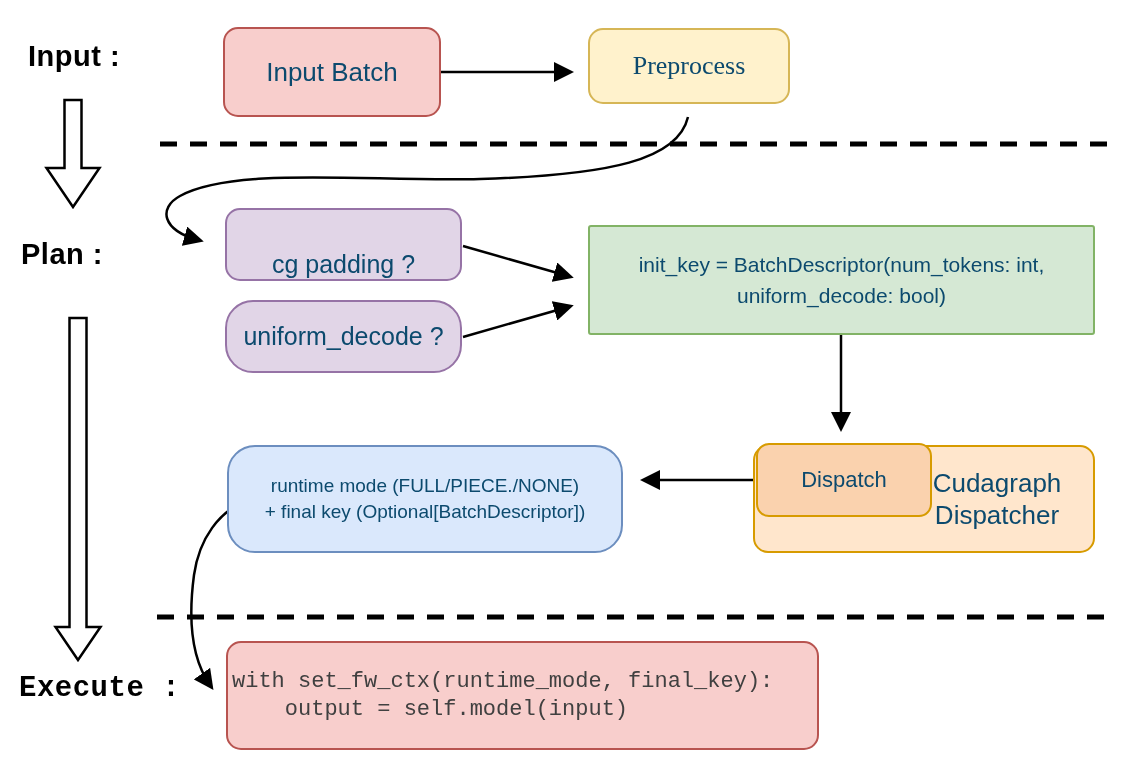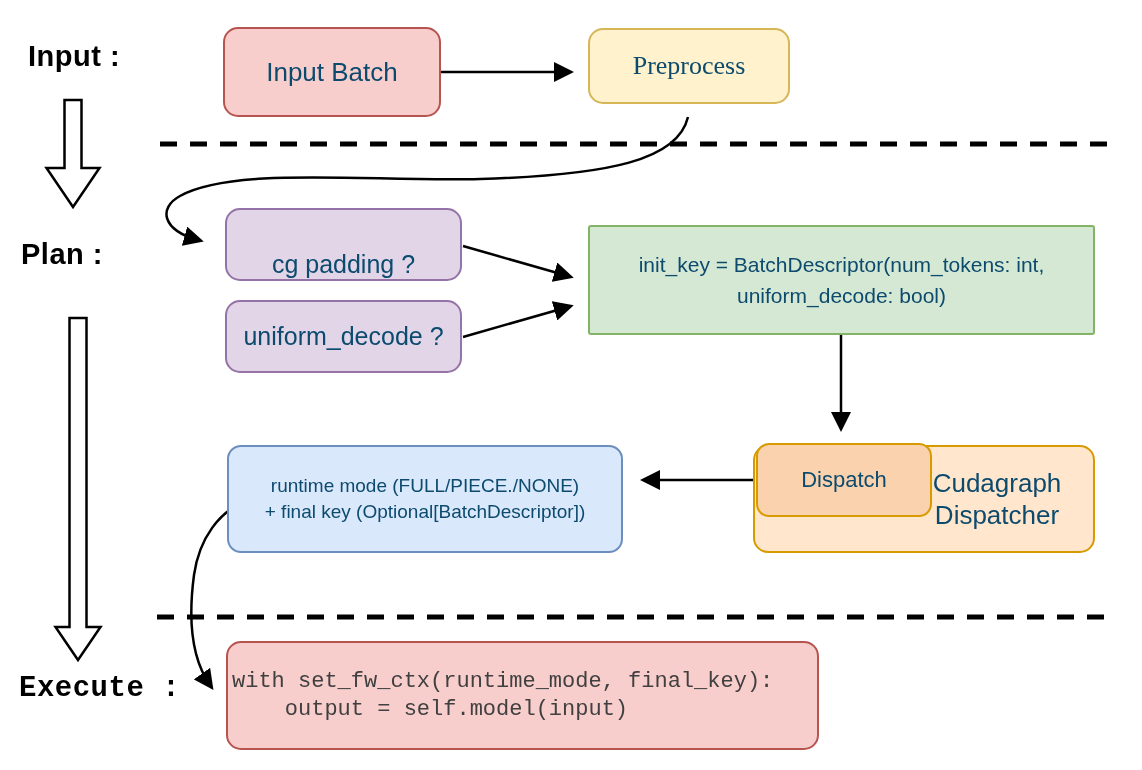--- a/index.html
+++ b/index.html
@@ -19,23 +19,23 @@
 
   .node {
     position:absolute; z-index:2; box-sizing:border-box;
     border:2px solid; border-radius:15px;
     display:flex; flex-direction:column; align-items:center; justify-content:center;
     text-align:center; color:#0c4a6e;
   }
   #node-input-batch    { left:223px; top:27px;  width:218px; height:90px;  background:#f8cecc; border-color:#b85450; font-size:26px; }
   #node-preprocess     { left:588px; top:28px;  width:202px; height:76px;  background:#fff2cc; border-color:#d6b656; font-size:26px;font-family:Liberation Serif, serif; }
   #node-cg-padding     { left:225px; top:208px; width:237px; height:73px;  background:#e1d5e7; border-color:#9673a6; font-size:25px;justify-content:flex-end; }
-  #node-uniform-decode { left:225px; top:300px; width:237px; height:73px;  background:#e1d5e7; border-color:#9673a6; font-size:25px; }
+  #node-uniform-decode { left:225px; top:300px; width:237px; height:73px;  background:#e1d5e7; border-color:#9673a6; font-size:25px;border-radius:28px; }
   #node-init-key       { left:588px; top:225px; width:507px; height:110px; background:#d5e8d4; border-color:#82b366; font-size:21px; line-height:31px; border-radius:3px; }
-  #node-runtime-mode   { left:227px; top:445px; width:396px; height:108px; background:#dae8fc; border-color:#6c8ebf; font-size:19px; line-height:26px; border-radius:14px; }
+  #node-runtime-mode   { left:227px; top:445px; width:396px; height:108px; background:#dae8fc; border-color:#6c8ebf; font-size:19px; line-height:26px; border-radius:28px; }
   #node-cudagraph      { left:753px; top:445px; width:342px; height:108px; background:#ffe6cc; border-color:#d79b00; border-width:2.5px; font-size:26px; line-height:32px; }
   #node-dispatch       { left:756px; top:443px; width:176px; height:74px;  background:#fad2ae; border-color:#d79b00; border-width:2.5px; font-size:22px; z-index:3; border-radius:13px; }
   #node-execute-code   {
     left:226px; top:641px; width:593px; height:109px;
     background:#f8cecc; border-color:#b85450;
     font-family:"Liberation Mono", monospace; font-size:22px; line-height:28px;
     color:#404040; align-items:flex-start; text-align:right; padding-left:4px;
   }
   #node-execute-code .code-line { white-space:pre; }
   .cud-text {

